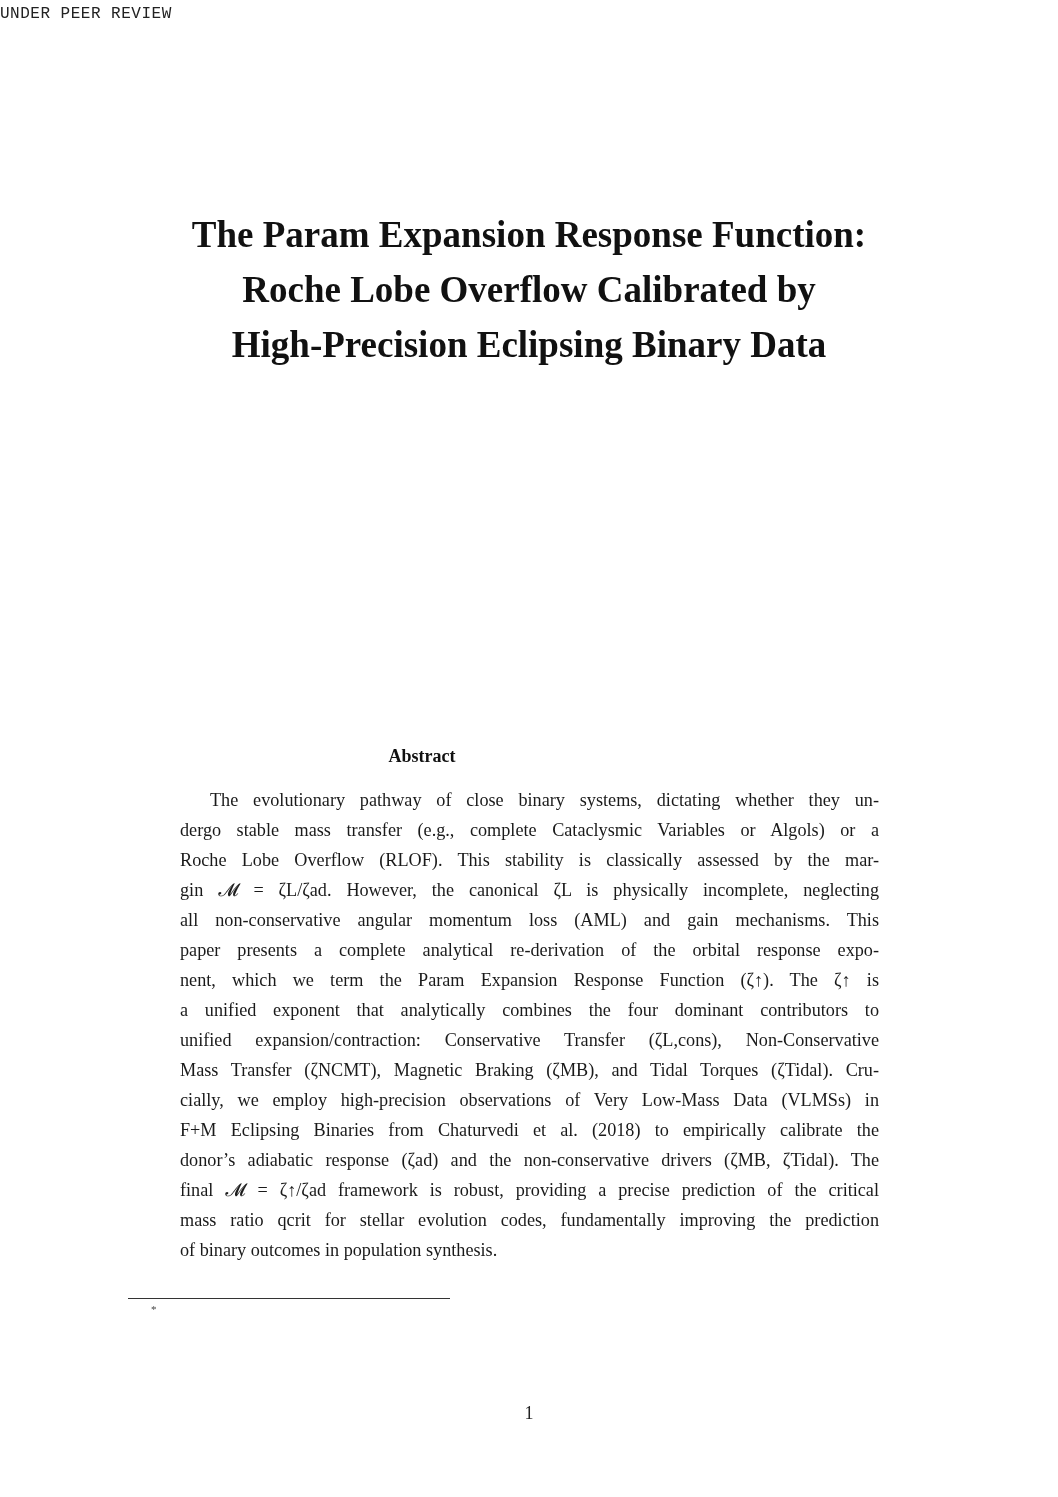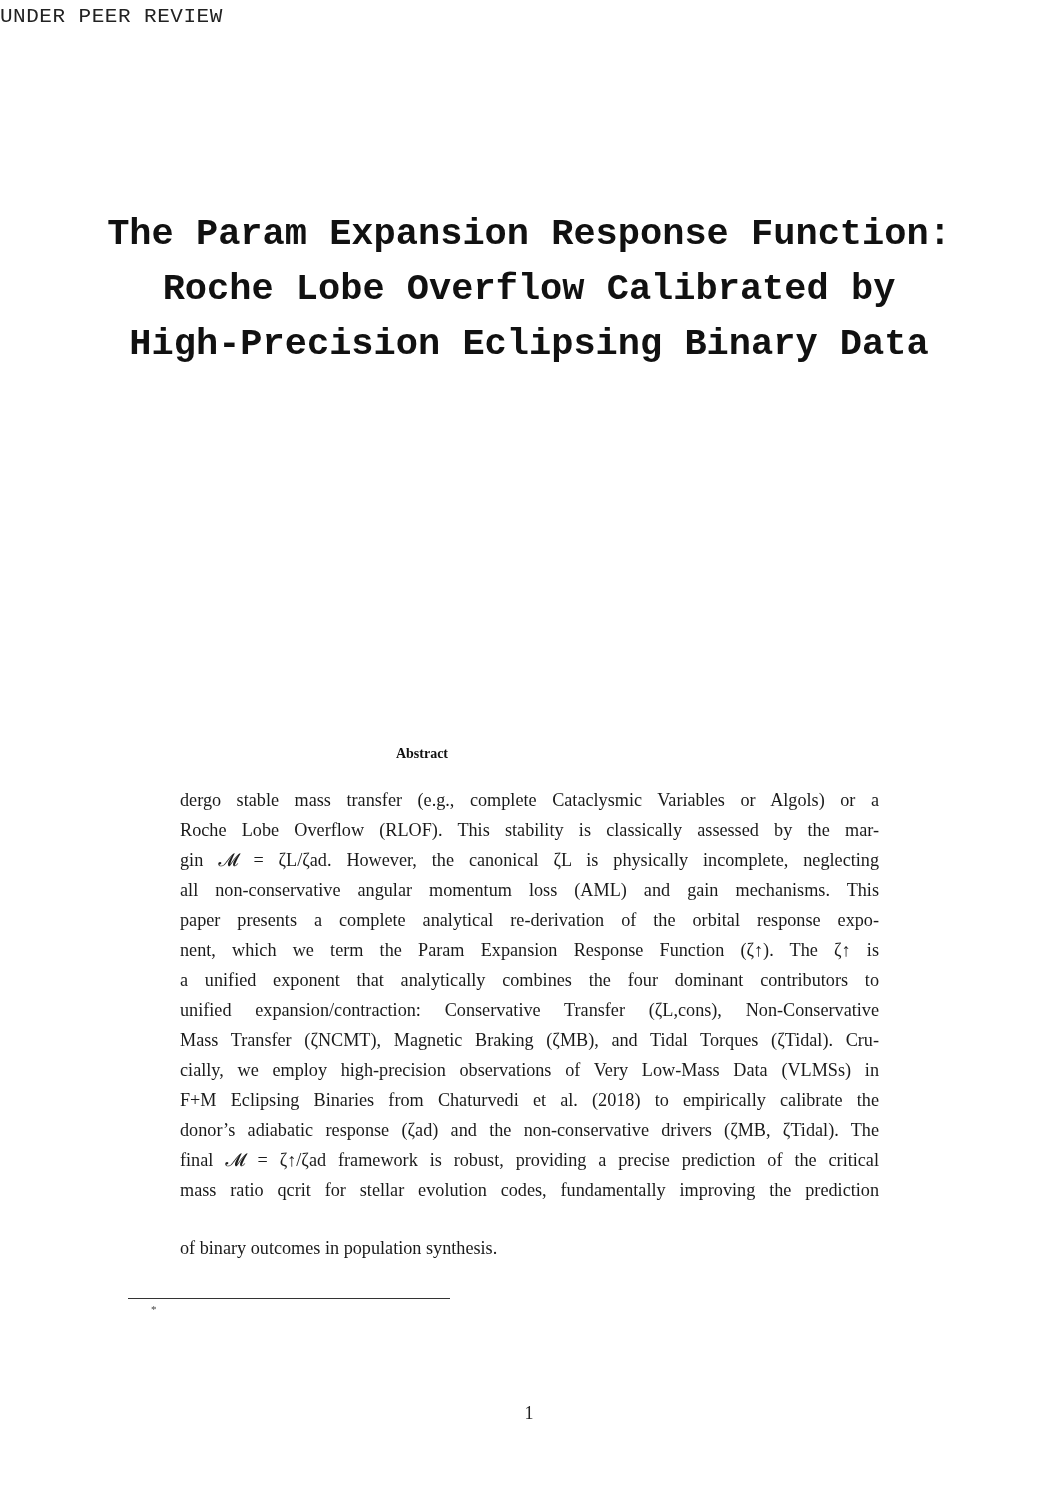--- a/index.html
+++ b/index.html
@@ -13,67 +13,67 @@
       position: relative;
       overflow: hidden;
       color: #1a1a1a;
       font-family: "DejaVu Serif", "Liberation Serif", serif;
     }
     .watermark {
       position: absolute;
       left: 0;
       top: 5px;
       font-family: "Liberation Mono", "DejaVu Sans Mono", monospace;
-      font-size: 21px;
+      font-size: 16px;
       letter-spacing: 0.5px;
       color: #222;
     }
     .title {
       position: absolute;
       left: 100px;
       width: 858px;
       top: 207px;
       text-align: center;
       font-family: "Liberation Serif", "DejaVu Serif", serif;
       font-weight: bold;
       font-size: 37px;
       line-height: 55px;
       color: #111;
     }
-    .title .line { display: block; white-space: nowrap; font-family: Liberation Mono, monospace; }
+    .title .line { display: block; white-space: nowrap; }
     .abstract-heading {
       position: absolute;
       left: 0;
       width: 844px;
       top: 746px;
       text-align: center;
       font-family: "Liberation Serif", "DejaVu Serif", serif;
       font-weight: bold;
-      font-size: 14px;
+      font-size: 18px;
       color: #111;
     }
     .abstract-body {
       position: absolute;
       left: 180px;
       width: 699px;
       top: 785px;
       font-family: "Liberation Serif", "DejaVu Serif", serif;
       font-size: 18.2px;
       line-height: 30px;
       text-align: justify;
       color: #1a1a1a;
     }
     .abstract-body .ln {
       display: block;
       text-align: justify;
       text-align-last: justify;
       white-space: nowrap;
     }
     .abstract-body .ln.first { text-indent: 30px; }
-    .abstract-body .ln.last { text-align-last: left; margin-top: 28px; }
+    .abstract-body .ln.last { text-align-last: left; }
     .footnote-rule {
       position: absolute;
       left: 128px;
       top: 1298px;
       width: 322px;
       height: 0;
       border-top: 1px solid #333;
     }
     .footnote-mark {
       position: absolute;
@@ -101,20 +101,21 @@
 
 <div class="title">
   <span class="line">The Param Expansion Response Function:</span>
   <span class="line">Roche Lobe Overflow Calibrated by</span>
   <span class="line">High-Precision Eclipsing Binary Data</span>
 </div>
 
 <div class="abstract-heading">Abstract</div>
 
 <div class="abstract-body">
+  <span class="ln first">The evolutionary pathway of close binary systems, dictating whether they un-</span>
   <span class="ln">dergo stable mass transfer (e.g., complete Cataclysmic Variables or Algols) or a</span>
   <span class="ln">Roche Lobe Overflow (RLOF). This stability is classically assessed by the mar-</span>
   <span class="ln">gin 𝓜 = ζL/ζad. However, the canonical ζL is physically incomplete, neglecting</span>
   <span class="ln">all non-conservative angular momentum loss (AML) and gain mechanisms. This</span>
   <span class="ln">paper presents a complete analytical re-derivation of the orbital response expo-</span>
   <span class="ln">nent, which we term the Param Expansion Response Function (ζ↑). The ζ↑ is</span>
   <span class="ln">a unified exponent that analytically combines the four dominant contributors to</span>
   <span class="ln">unified expansion/contraction: Conservative Transfer (ζL,cons), Non-Conservative</span>
   <span class="ln">Mass Transfer (ζNCMT), Magnetic Braking (ζMB), and Tidal Torques (ζTidal). Cru-</span>
   <span class="ln">cially, we employ high-precision observations of Very Low-Mass Data (VLMSs) in</span>

